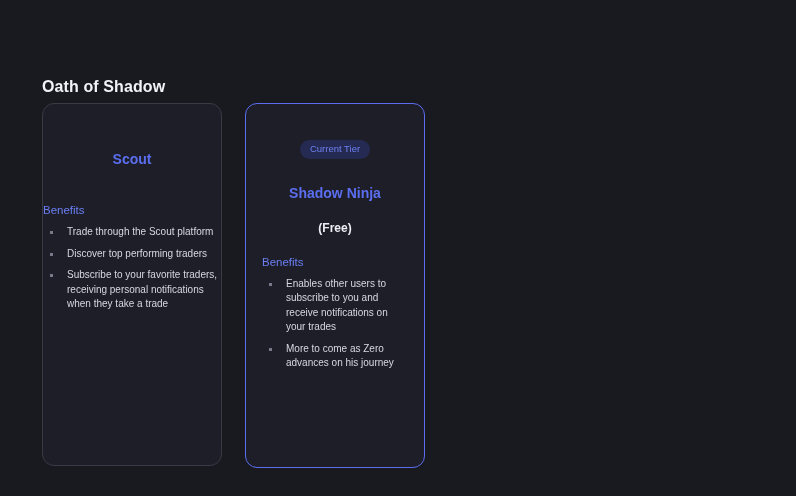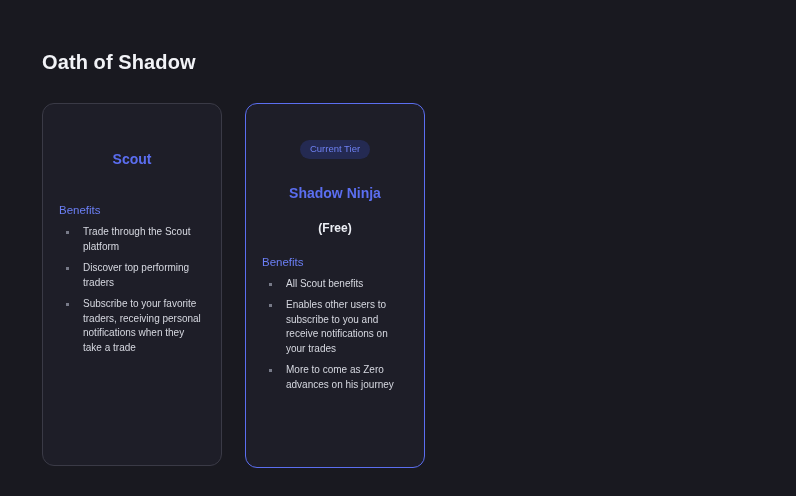--- a/index.html
+++ b/index.html
@@ -11,22 +11,22 @@
     height: 496px;
     background: #191920;
     font-family: "Liberation Sans", sans-serif;
     overflow: hidden;
     position: relative;
   }
 
   .page-title {
     position: absolute;
     left: 42px;
-    top: 38px;
-    font-size: 20px;
+    top: 67px;
+    font-size: 16px;
     font-weight: bold;
     color: #f2f3f7;
     letter-spacing: 0.1px;
   }
 
   .cards {
     position: absolute;
     left: 42px;
     top: 103px;
     display: flex;
@@ -37,21 +37,21 @@
   .card {
     box-sizing: border-box;
     background: #1e1e28;
     border-radius: 12px;
     position: relative;
   }
   .card-plain {
     width: 180px;
     height: 363px;
     border: 1px solid #3a3a46;
-    padding: 0 16px;
+    padding: 0 0;
   }
   .card-current {
     width: 180px;
     height: 365px;
     border: 1.5px solid #5b6ef0;
     padding: 16px 16px;
   }
 
   .badge-row {
     display: flex;
@@ -153,24 +153,20 @@
   <div class="card card-current">
     <div class="badge-row">
       <span class="badge">Current Tier</span>
     </div>
     <div class="tier-name">Shadow Ninja</div>
     <div class="tier-price">(Free)</div>
     <div class="benefits-label">Benefits</div>
     <ul class="benefit-list">
       <li class="benefit-item">
         <span class="bullet"></span>
-        <span>All Scout benefits</span>
-      </li>
-      <li class="benefit-item">
-        <span class="bullet"></span>
         <span>Enables other users to subscribe to you and receive notifications on your trades</span>
       </li>
       <li class="benefit-item">
         <span class="bullet"></span>
         <span>More to come as Zero advances on his journey</span>
       </li>
     </ul>
   </div>
 
 </div>

